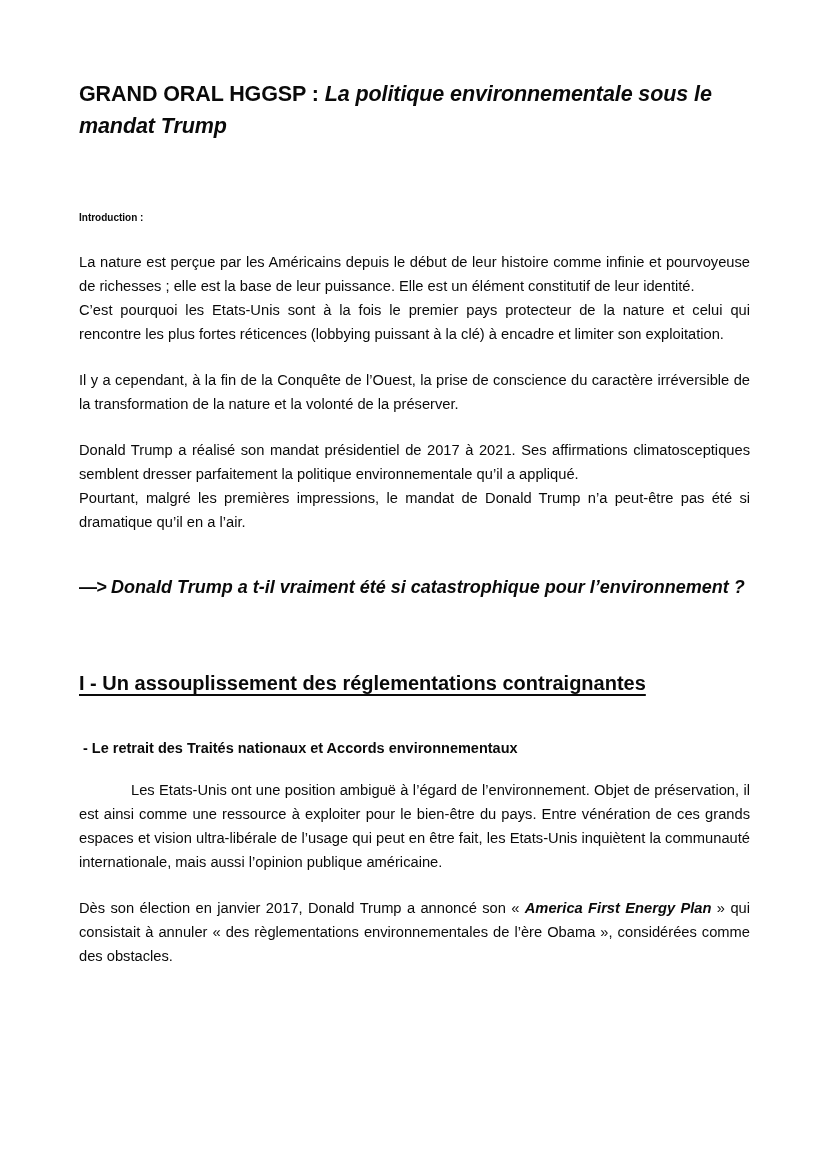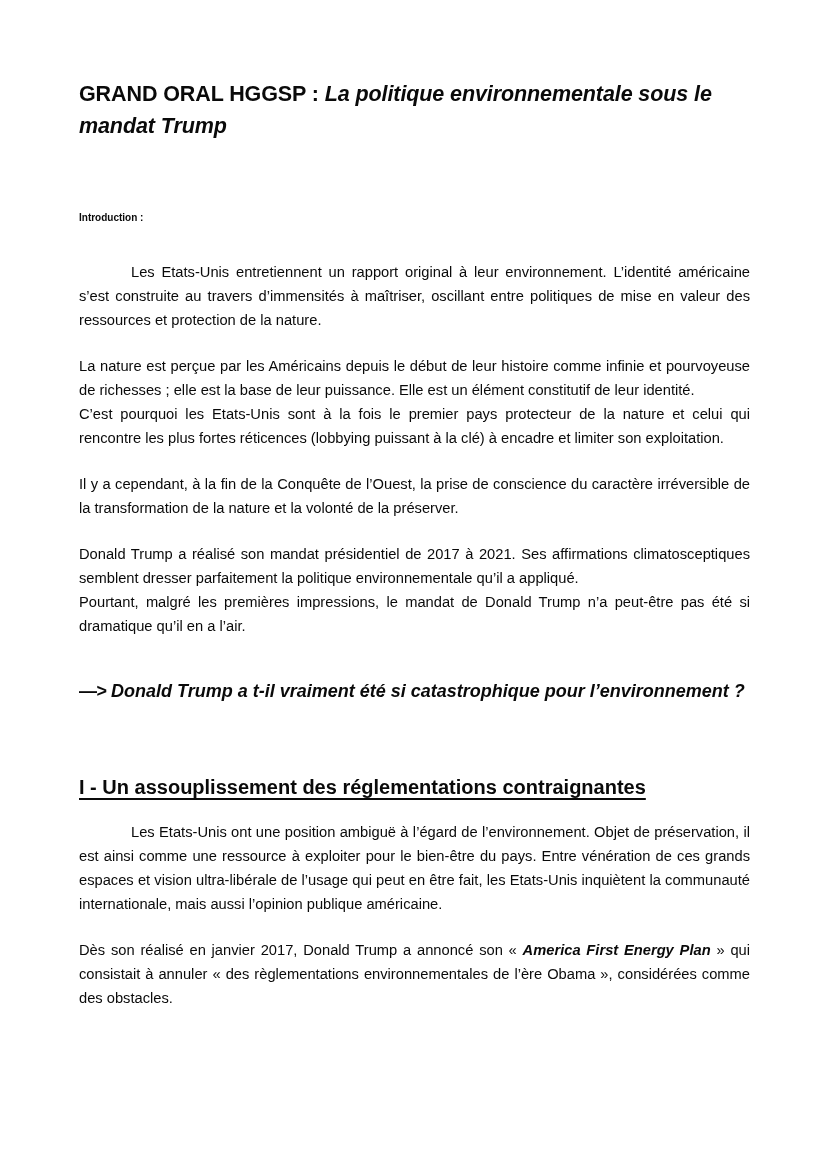--- a/index.html
+++ b/index.html
@@ -129,41 +129,41 @@
 
 <div class="page">
   <div class="content">
 
     <h1 class="doc-title">
       <span class="title-lead">GRAND ORAL HGGSP : </span><span class="title-italic">La politique environnementale sous le mandat Trump</span>
     </h1>
 
     <h2 class="intro-label">Introduction :</h2>
 
-    <p class="para first-para">Les Etats-Unis entretiennent un rapport original à leur environnement. L’identité américaine s’est construite au travers d’immensités à maîtriser, oscillant entre politiques de mise en valeur des ressources et protection de la nature.</p>
 
     <p class="para gap">La nature est perçue par les Américains depuis le début de leur histoire comme infinie et pourvoyeuse de richesses ; elle est la base de leur puissance. Elle est un élément constitutif de leur identité.</p>
 
     <p class="para tight">C’est pourquoi les Etats-Unis sont à la fois le premier pays protecteur de la nature et celui qui rencontre les plus fortes réticences (lobbying puissant à la clé) à encadre et limiter son exploitation.</p>
 
     <p class="para gap">Il y a cependant, à la fin de la Conquête de l’Ouest, la prise de conscience du caractère irréversible de la transformation de la nature et la volonté de la préserver.</p>
 
     <p class="para gap">Donald Trump a réalisé son mandat présidentiel de 2017 à 2021. Ses affirmations climatosceptiques semblent dresser parfaitement la politique environnementale qu’il a appliqué.</p>
 
     <p class="para tight">Pourtant, malgré les premières impressions, le mandat de Donald Trump n’a peut-être pas été si dramatique qu’il en a l’air.</p>
 
     <p class="problematique">
       <span class="arrow">—&gt; </span><span>Donald Trump a t-il vraiment été si catastrophique pour l’environnement ?</span>
     </p>
 
     <h2 class="part-heading">
       <span class="ul">I - Un assouplissement des réglementations contraignantes</span>
     </h2>
 
+    <h3 class="sub-heading">- Le retrait des Traités nationaux et Accords environnementaux</h3>
 
     <p class="para after-sub">Les Etats-Unis ont une position ambiguë à l’égard de l’environnement. Objet de préservation, il est ainsi comme une ressource à exploiter pour le bien-être du pays. Entre vénération de ces grands espaces et vision ultra-libérale de l’usage qui peut en être fait, les Etats-Unis inquiètent la communauté internationale, mais aussi l’opinion publique américaine.</p>
 
     <p class="para gap">
-      <span>Dès son réalisé en janvier 2017, Donald Trump a annoncé son « </span><span class="ital">America First Energy Plan</span><span> » qui consistait à annuler « des règlementations environnementales de l’ère Obama », considérées comme des obstacles.</span>
+      <span>Dès son élection en janvier 2017, Donald Trump a annoncé son « </span><span class="ital">America First Energy Plan</span><span> » qui consistait à annuler « des règlementations environnementales de l’ère Obama », considérées comme des obstacles.</span>
     </p>
 
   </div>
 </div>
 
 </body></html>

